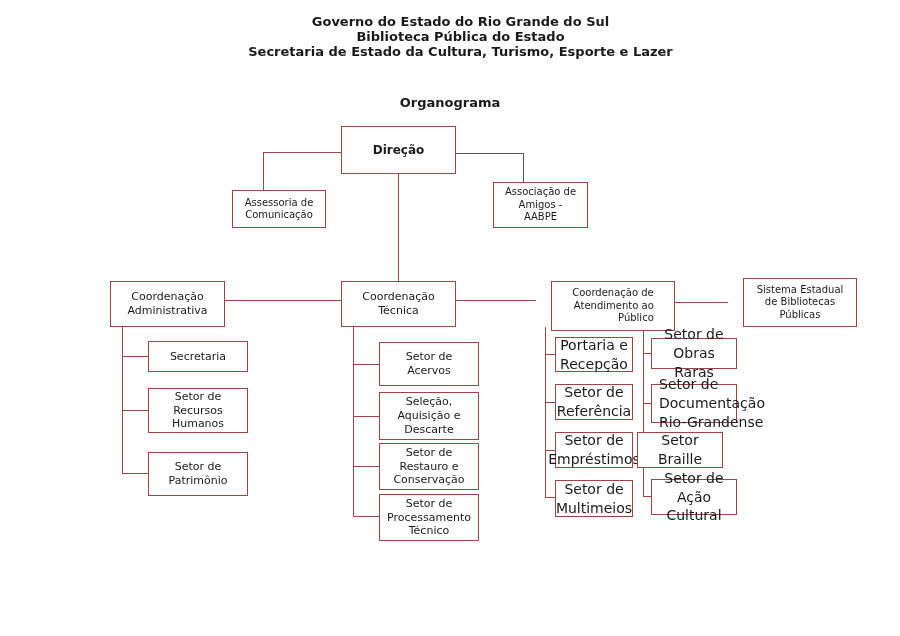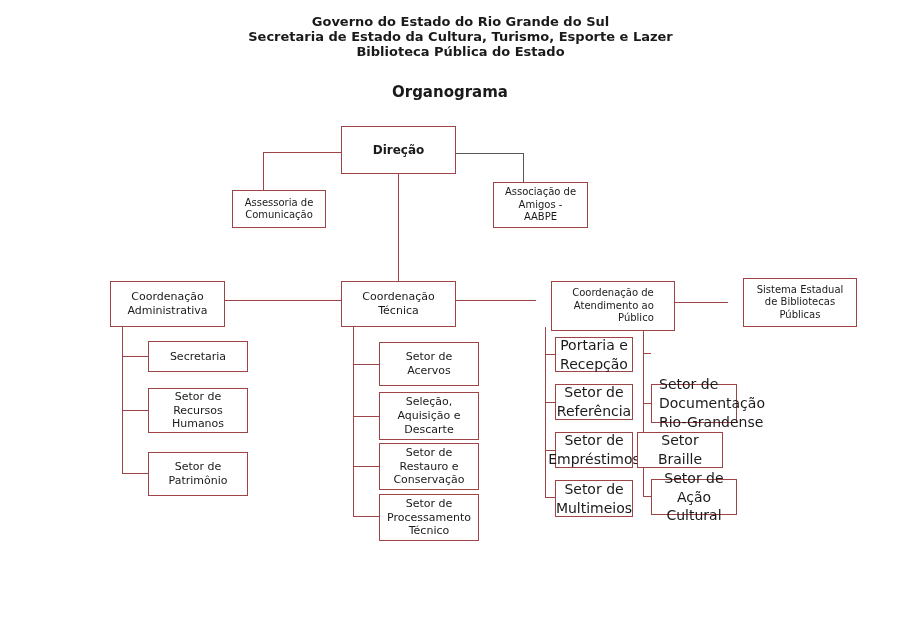--- a/index.html
+++ b/index.html
@@ -28,22 +28,22 @@
     text-align: center;
   }
   .title-line {
     font-size: 13px;
     font-weight: bold;
     line-height: 15px;
     white-space: pre;
     padding-left: 21px;
   }
   .subtitle {
-    margin-top: 26px;
-    font-size: 15px;
+    margin-top: 36px;
+    font-size: 13px;
     font-weight: bold;
     line-height: 15px;
   }
   .node {
     position: absolute;
     background: #fff;
     border: 1px solid var(--box-border);
     display: flex;
     align-items: center;
     justify-content: center;
@@ -115,22 +115,22 @@
   #c-atr-s3     { left: 643px; top: 450px; width: 8px;   height: 1px; }
   #c-atr-s4     { left: 643px; top: 496px; width: 8px;   height: 1px; }
 </style>
 </head>
 <body>
 
 <div id="stage">
 
   <div class="header">
     <div class="title-line">Governo do Estado do Rio Grande do Sul</div>
+    <div class="title-line">Biblioteca Pública do Estado</div>
     <div class="title-line">Secretaria de Estado da Cultura, Turismo, Esporte e Lazer</div>
-    <div class="title-line">Biblioteca Pública do Estado</div>
     <div class="subtitle">Organograma</div>
   </div>
 
   <div class="conn" id="c-assess-h"></div>
   <div class="conn" id="c-assess-v"></div>
   <div class="conn alt" id="c-aabpe-h"></div>
   <div class="conn alt" id="c-aabpe-v"></div>
   <div class="conn" id="c-dir-drop"></div>
   <div class="conn" id="c-row-1"></div>
   <div class="conn" id="c-row-2"></div>
@@ -189,20 +189,22 @@
 Processamento
 Técnico</div>
   <div class="node small" id="n-portaria">Portaria e
 Recepção</div>
   <div class="node small" id="n-referencia">Setor de
 Referência</div>
   <div class="node small" id="n-emprestimos">Setor de
 Empréstimos</div>
   <div class="node small" id="n-multimeios">Setor de
 Multimeios</div>
+  <div class="node small" id="n-obras">Setor de Obras
+Raras</div>
   <div class="node small align-left" id="n-documentacao">Setor de
 Documentação
 Rio-Grandense</div>
   <div class="node small" id="n-braille">Setor
 Braille</div>
   <div class="node small" id="n-acao">Setor de
 Ação Cultural</div>
 
 </div>
 

